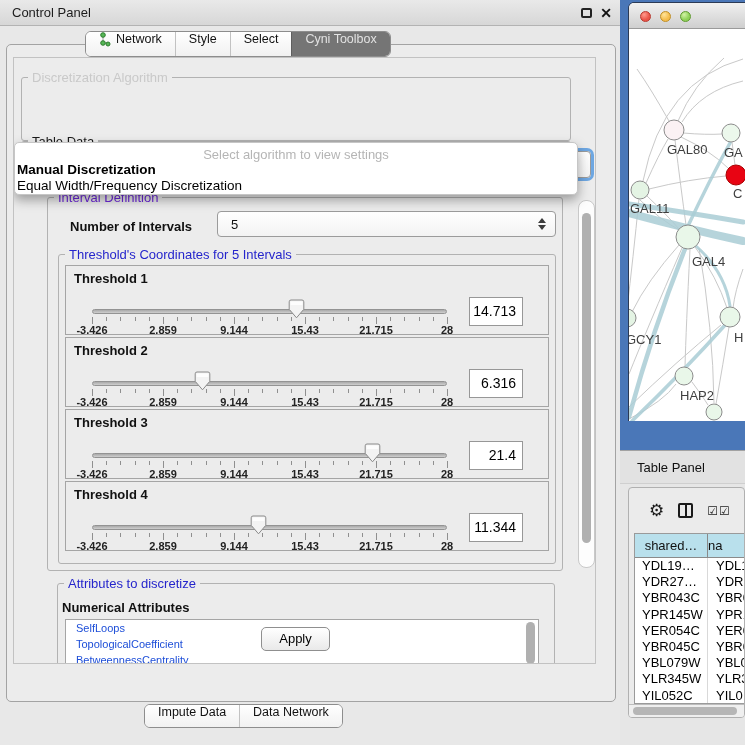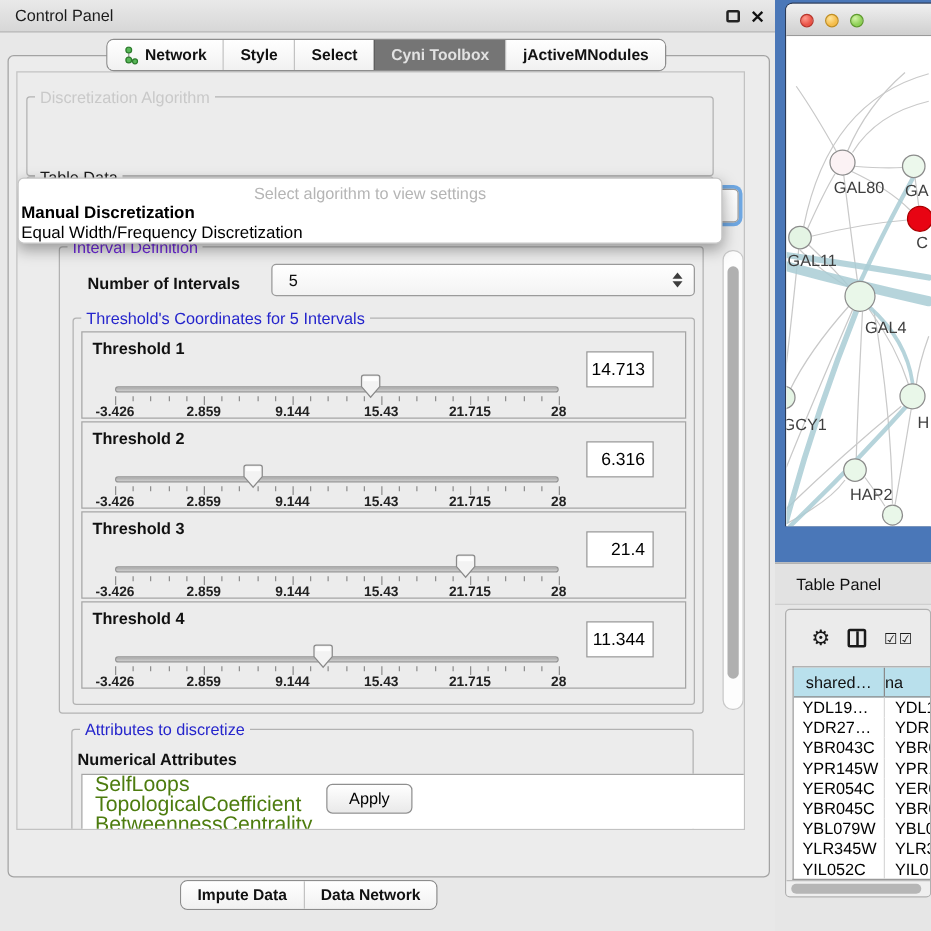--- a/index.html
+++ b/index.html
@@ -16,21 +16,21 @@
   .float-btn { width:11px; height:10px; border:2px solid #222; border-radius:2px; }
   .close-btn { font-size:14px; font-weight:bold; color:#111; line-height:1; }
 
   #main-panel { position:absolute; left:6px; top:44px; width:610px; height:658px;
     background:#ececec; border:1px solid #a3a3a3; border-radius:5px; }
 
   .seg-bar { position:absolute; display:flex; background:#fff; border:1px solid #8d8d8d;
     border-radius:6px; overflow:hidden; z-index:30; }
   #top-tabs { left:85px; top:31px; height:26px; }
   #bottom-tabs { left:144px; top:704px; height:24px; }
-  .seg { display:flex; align-items:center; gap:5px; padding:0 13px; font-size:12.5px; font-weight:bold;
+  .seg { display:flex; gap:5px; padding:0 13px; font-size:12.5px; font-weight:normal;
     color:#111; background:linear-gradient(#ffffff,#f1f1f1); border-left:1px solid #c2c2c2; white-space:nowrap; }
   .seg:first-child { border-left:none; }
   .seg.selected { background:#757575; color:#e2e2e2; border-left-color:#5f5f5f; }
 
   #viewport { position:absolute; left:13px; top:57px; width:583px; height:607px;
     border:1px solid #c2c2c2; background:#ececec; overflow:hidden; }
 
   .groupbox { position:absolute; border:1px solid #b2b2b2; border-radius:3px; }
   .groupbox > .gtitle { position:absolute; top:-8px; left:6px; background:#ececec; padding:0 4px;
     font-size:13px; color:#1a1a1a; white-space:nowrap; }
@@ -59,25 +59,25 @@
   .tpanel .tlabel { position:absolute; left:8px; top:5px; font-size:13px; font-weight:bold; color:#111; }
   .track { position:absolute; left:26px; top:43px; width:355px; height:5px; background:linear-gradient(#a9a9a9,#cfcfcf);
     border:1px solid #939393; border-radius:3px; }
   .ticks { position:absolute; left:26px; top:51px; width:355px; height:8px; }
   .tick { position:absolute; width:1px; background:#8f8f8f; top:0; }
   .tick.minor { height:4px; }
   .tick.major { height:7px; }
   .ticklabels { position:absolute; left:26px; top:58px; width:355px; height:12px; }
   .ticklabels span { position:absolute; transform:translateX(-50%); font-size:11px; font-weight:bold; color:#222; white-space:nowrap; }
   .thumb { position:absolute; top:33px; width:17px; height:20px; }
-  .valuebox { position:absolute; right:25px; top:15px; width:54px; height:29px; background:#fff;
+  .valuebox { position:absolute; right:25px; top:31px; width:54px; height:29px; background:#fff;
     border:1px solid #979797; font-size:14px; color:#000; text-align:right; padding:5px 6px 0 0; }
 
-  #attr-list { position:absolute; left:7px; top:35px; width:550px; height:47px; background:#fff;
-    border:1px solid #a5a5a5; overflow:hidden; font-size:17px; color:#4d7c0f; }
+  #attr-list { position:absolute; left:7px; top:35px; width:474px; height:47px; background:#fff;
+    border:1px solid #a5a5a5; overflow:hidden; font-size:11px; color:#1d4ed8; }
   #attr-list .item { padding-left:10px; line-height:16px; }
   .vscroll-thumb { position:absolute; background:#b0b0b0; border-radius:5px; }
 
   #main-scrollbar { position:absolute; left:564px; top:142px; width:17px; height:368px;
     background:#fdfdfd; border:1px solid #c9c9c9; border-radius:8px; }
   #main-scrollbar .vscroll-thumb { left:3px; top:12px; width:9px; height:330px; }
 
   #apply-btn { position:absolute; left:261px; top:627px; width:69px; height:24px;
     background:linear-gradient(#ffffff,#e9e9e9); border:1px solid #8f8f8f; border-radius:5px;
     font-size:13px; color:#000; text-align:center; line-height:22px; z-index:5; }
@@ -143,23 +143,20 @@
         <span>Network</span>
       </div>
       <div class="seg">
         <span>Style</span>
       </div>
       <div class="seg">
         <span>Select</span>
       </div>
       <div class="seg selected">
         <span>Cyni Toolbox</span>
-      </div>
-      <div class="seg">
-        <span>jActiveMNodules</span>
       </div>
     </div>
 
   <div id="viewport">
 
     <div class="groupbox" style="left:7px; top:19px; width:550px; height:64px;">
       <span class="gtitle ghost">Discretization Algorithm</span>
     </div>
     <div id="algo-combo" class="combo"></div>
 

